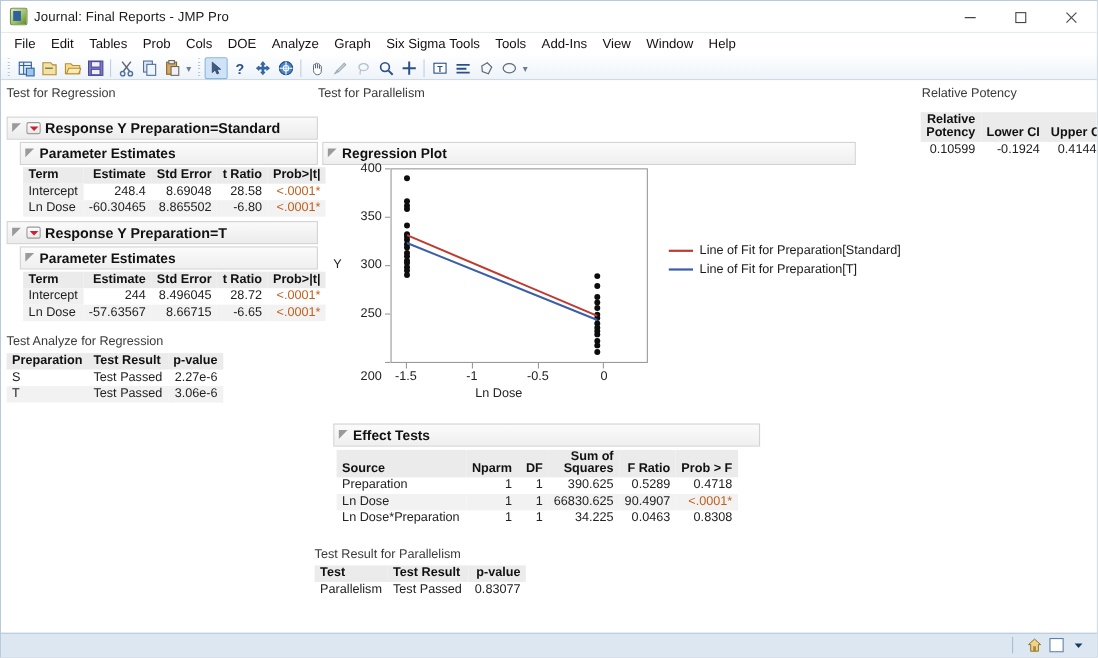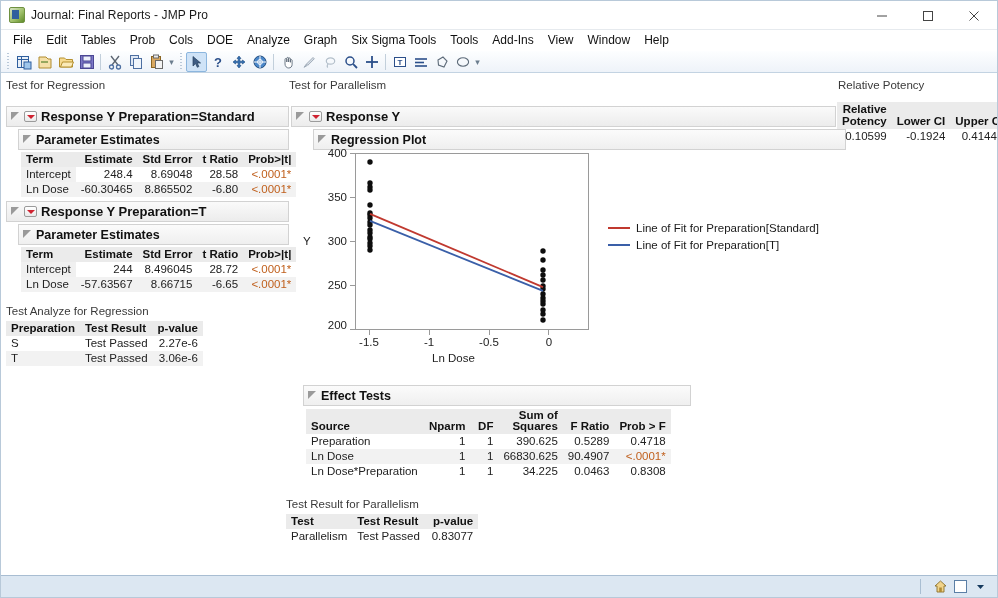--- a/index.html
+++ b/index.html
@@ -494,42 +494,35 @@
           <td class="num">2.27e-6</td>
         </tr>
         <tr class="alt">
           <td>T</td>
           <td>Test Passed</td>
           <td class="num">3.06e-6</td>
         </tr>
       </tbody>
     </table>
 
-    <div class="outline" style="left:290px; top:33px; width:545px;">
-      <div class="out-head">
-        <div class="tri"></div>
-        <div class="redbtn"></div>
-        <div class="out-title">Response Y</div>
-      </div>
-    </div>
-
-    <div class="outline" style="left:312px; top:56px; width:533px;">
+
+    <div class="outline" style="left:292px; top:56px; width:485px;">
       <div class="out-head lvl2">
         <div class="tri"></div>
         <div class="out-title sub">Regression Plot</div>
       </div>
     </div>
 
     <div class="plotwrap" style="left:302px; top:78px; width:533px; height:200px;">
 
       <div class="ytick" style="left:10px; top:-4px;  width:34px;">400</div>
       <div class="ytick" style="left:10px; top:40px;  width:34px;">350</div>
       <div class="ytick" style="left:10px; top:84px;  width:34px;">300</div>
       <div class="ytick" style="left:10px; top:128px; width:34px;">250</div>
-      <div class="ytick" style="left:10px; top:168px; width:34px;">200</div>
+      <div class="ytick" style="left:10px; top:185px; width:34px;">200</div>
 
       <div class="axlabel" style="left:0px; top:84px;">Y</div>
 
       <div class="tickmark" style="left:47px; top:2px;   width:5px; height:1px;"></div>
       <div class="tickmark" style="left:47px; top:46px;  width:5px; height:1px;"></div>
       <div class="tickmark" style="left:47px; top:90px;  width:5px; height:1px;"></div>
       <div class="tickmark" style="left:47px; top:134px; width:5px; height:1px;"></div>
       <div class="tickmark" style="left:47px; top:178px; width:5px; height:1px;"></div>
 
       <div class="plotbox" style="left:52px; top:2px; width:234px; height:177px;">

